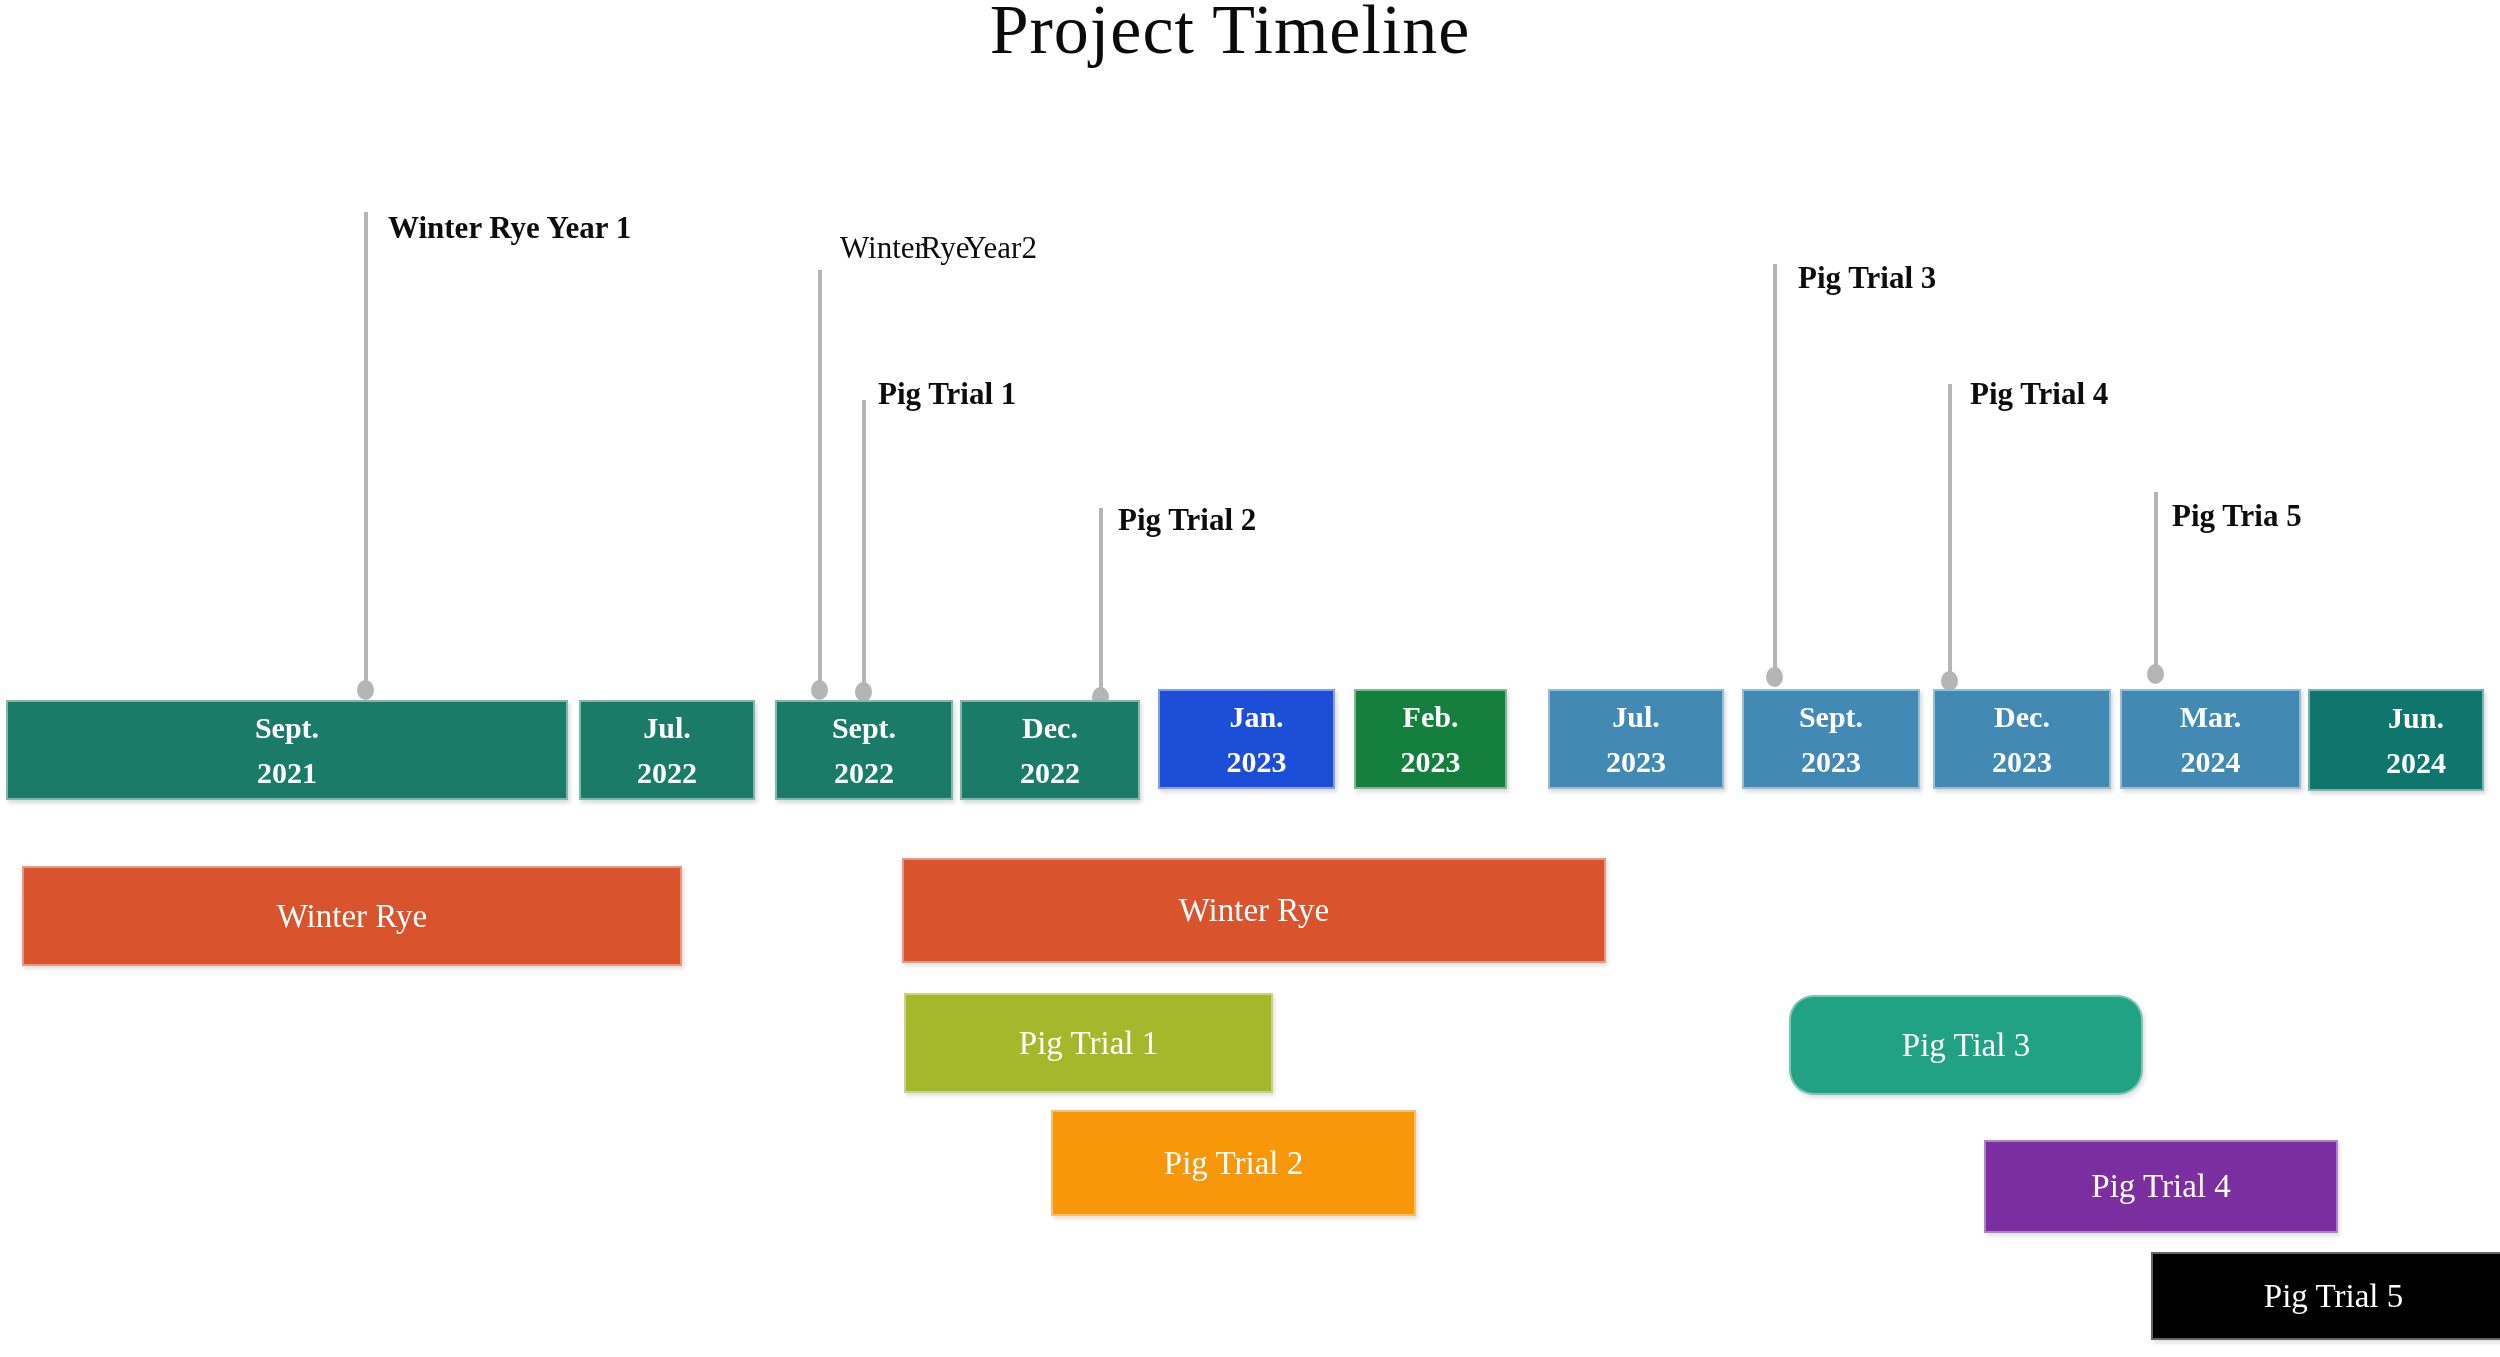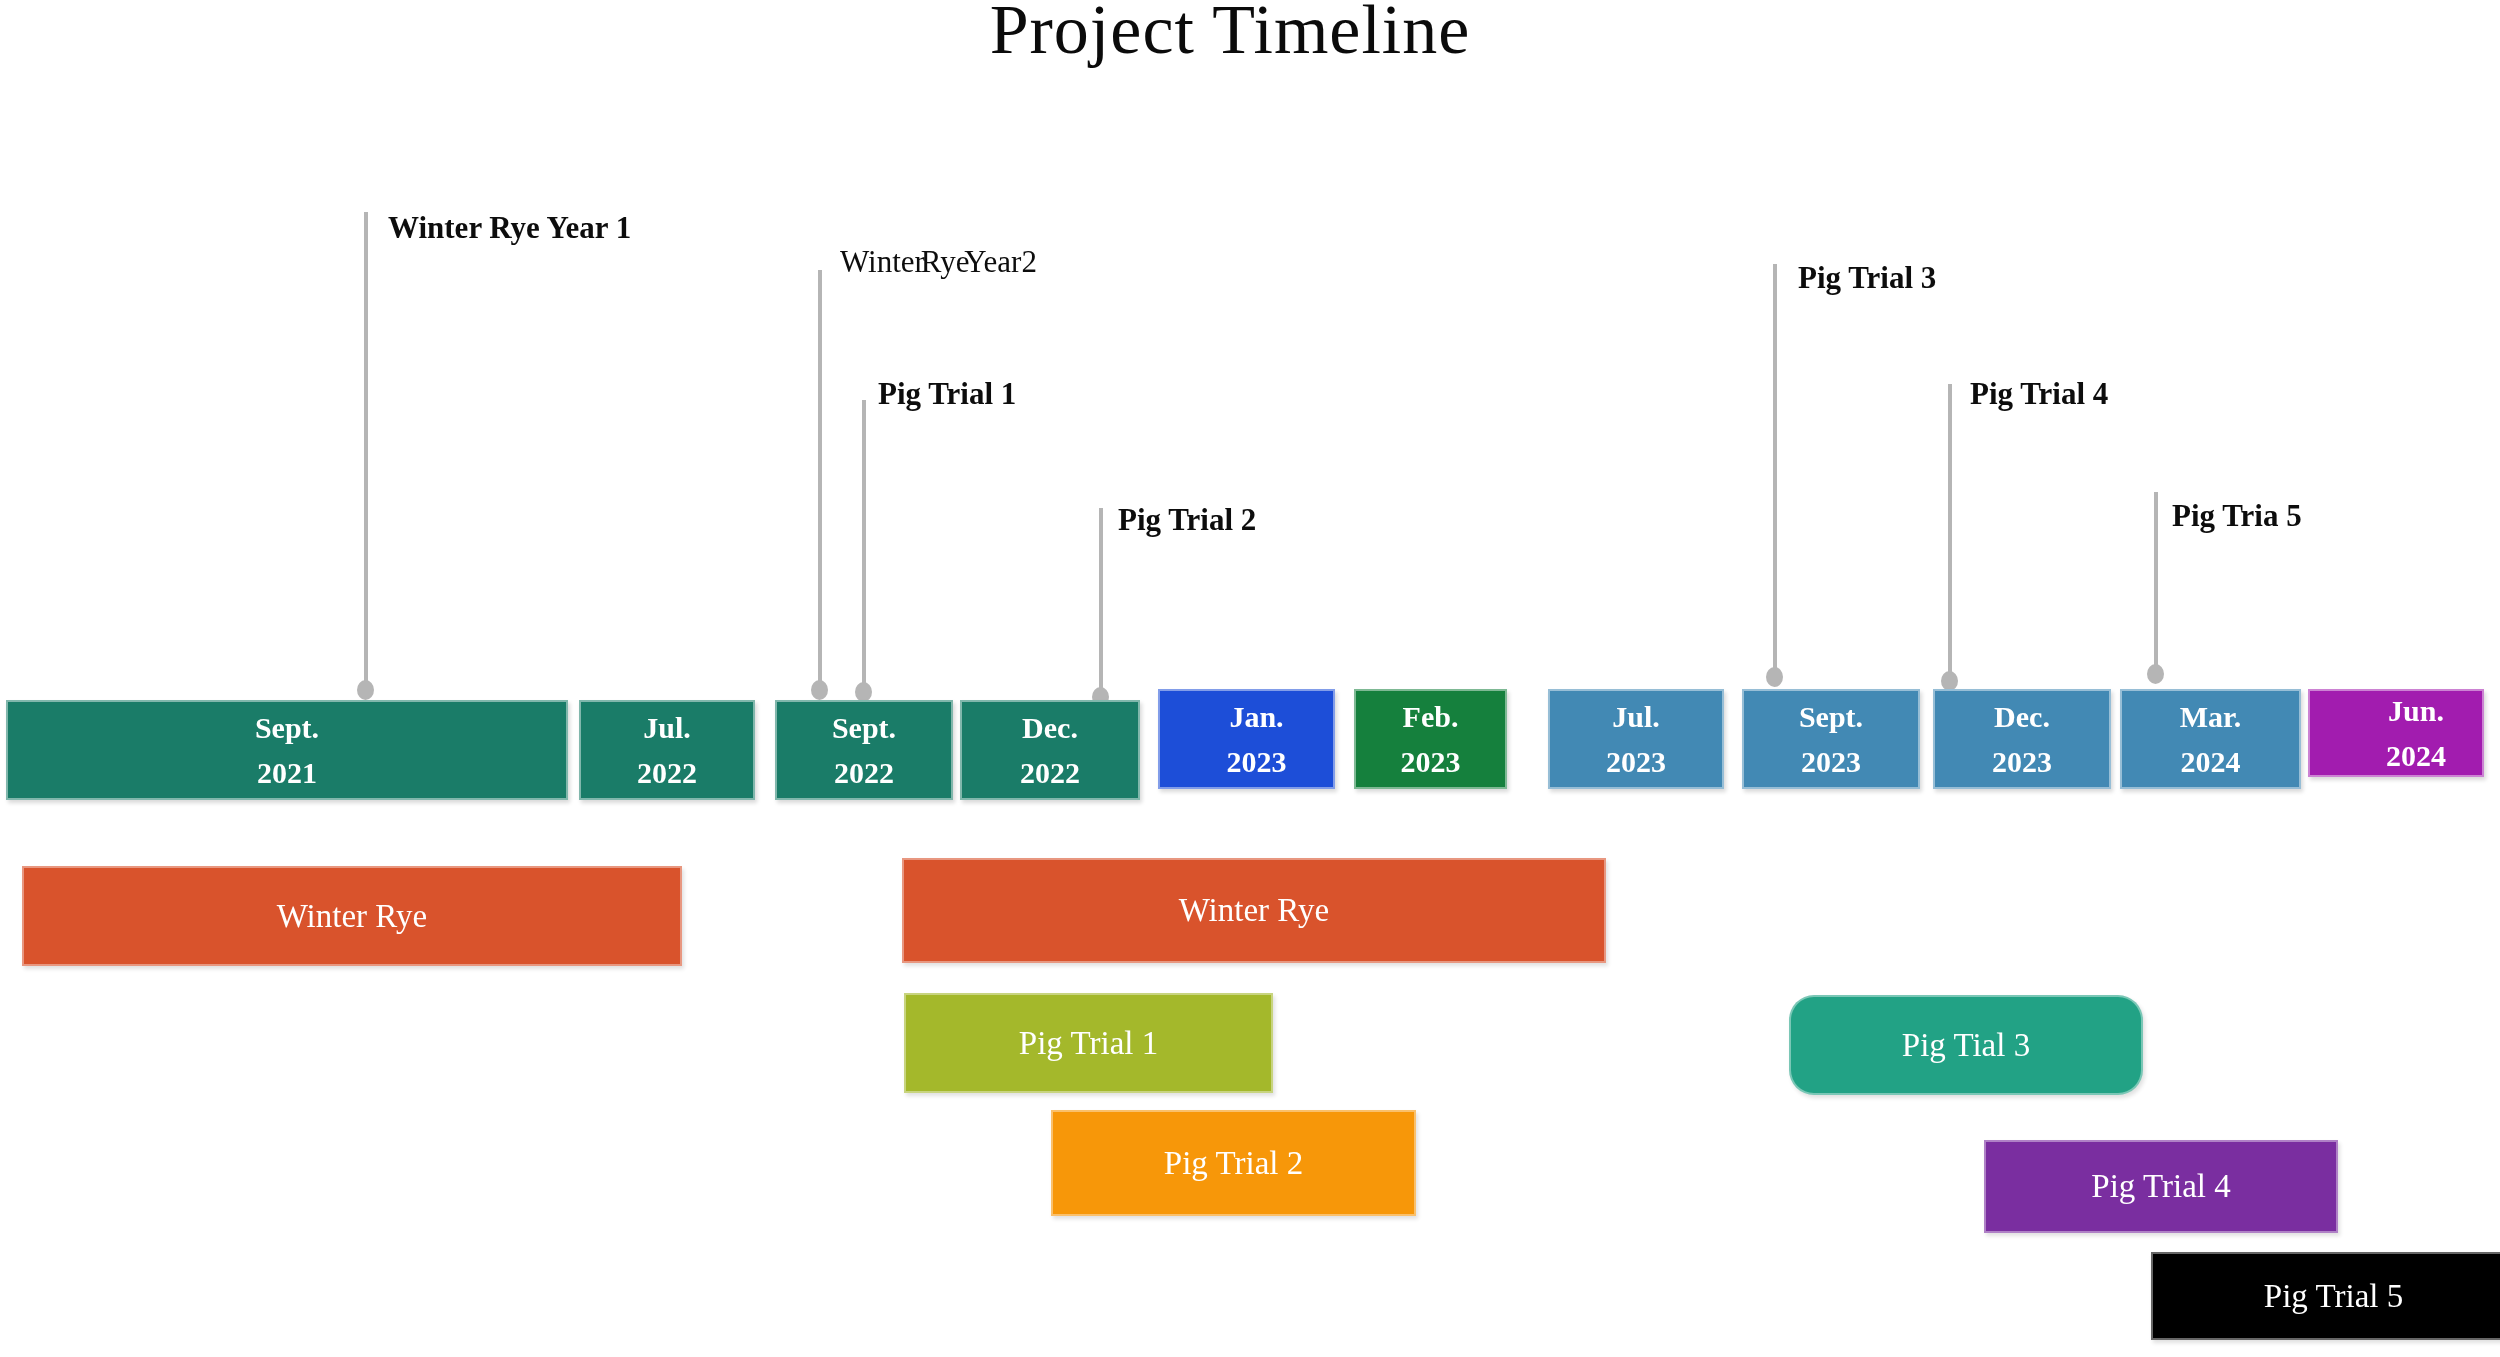--- a/index.html
+++ b/index.html
@@ -11,21 +11,21 @@
     position:absolute;top:-10px;left:50%;transform:translateX(-50%);margin:0 0 0 -20px;
     font-size:70px;font-weight:400;color:#0b0b0b;white-space:nowrap;letter-spacing:1px;
   }
   
   .ms-line{position:absolute;width:4px;background:#b7b7b7;}
   .ms-dot{position:absolute;width:17px;height:20px;border-radius:50%;background:#b3b3b3;}
   .ms-label{
     position:absolute;font-size:31px;font-weight:700;color:#0d0d0d;white-space:nowrap;
   }
   .ms-label.regular{font-weight:400;}
-  .ms-label.tight{word-spacing:-0.38em;margin-top:14px;}
+  .ms-label.tight{word-spacing:-0.38em;}
   
   .tl-box{
     position:absolute;height:100px;display:flex;flex-direction:column;align-items:center;justify-content:center;
     color:#ffffff;font-weight:700;font-size:30px;line-height:1.5;text-align:center;
     border:2px solid rgba(255,255,255,0.45);box-sizing:border-box;
     box-shadow:2px 3px 4px rgba(0,0,0,0.15);
   }
   .tl-month,.tl-year{display:block;}
   
   .bar{
@@ -114,21 +114,21 @@
   <div class="tl-box" style="left: 1933px; width: 178px; top: 689px; height: 100px; background: rgb(66, 137, 180);">
     <span class="tl-month">Dec.</span>
     <span class="tl-year">2023</span>
   </div>
 
   <div class="tl-box" style="left: 2120px; width: 181px; top: 689px; height: 100px; background: rgb(66, 137, 180);">
     <span class="tl-month">Mar.</span>
     <span class="tl-year">2024</span>
   </div>
 
-  <div class="tl-box" style="left: 2308px; width: 176px; top: 689px; height: 88px; background: #a21caf; padding-left: 40px;">
+  <div class="tl-box" style="left: 2308px; width: 176px; top: 689px; height: 102px; background: #0f766e; padding-left: 40px;">
     <span class="tl-month">Jun.</span>
     <span class="tl-year">2024</span>
   </div>
 </div>
   <div id="bars">
   <div class="bar" style="left: 6px; top: 866px; width: 660px; height: 100px; background: rgb(217, 83, 44);">
     <span class="bar-label">Winter Rye</span>
   </div>
 
   <div class="bar" style="left: 886px; top: 858px; width: 704px; height: 105px; background: rgb(217, 83, 44);">

